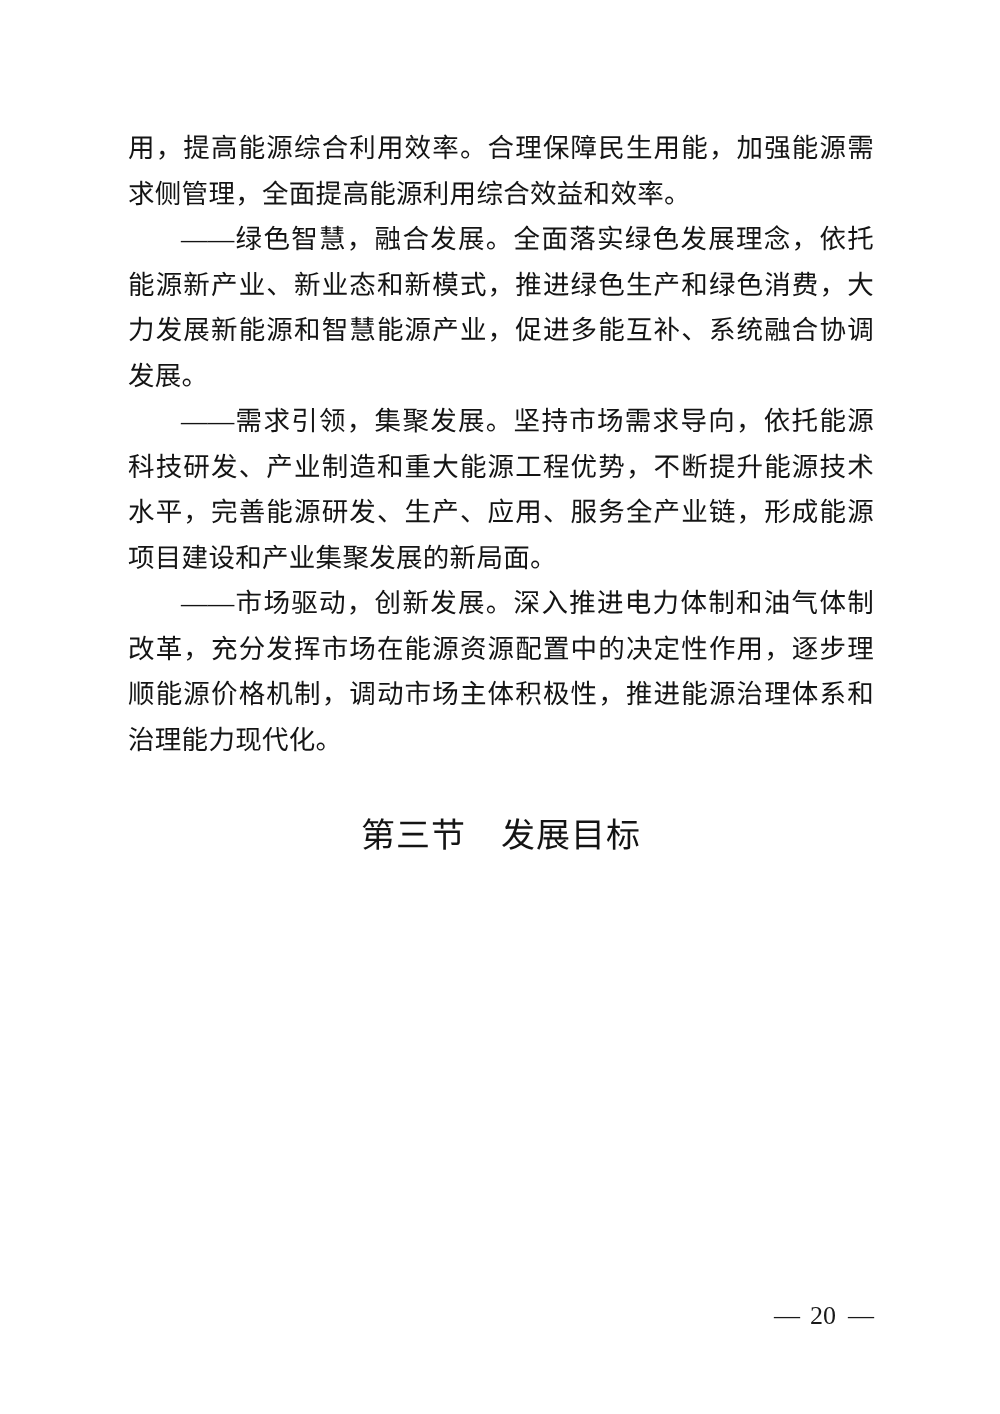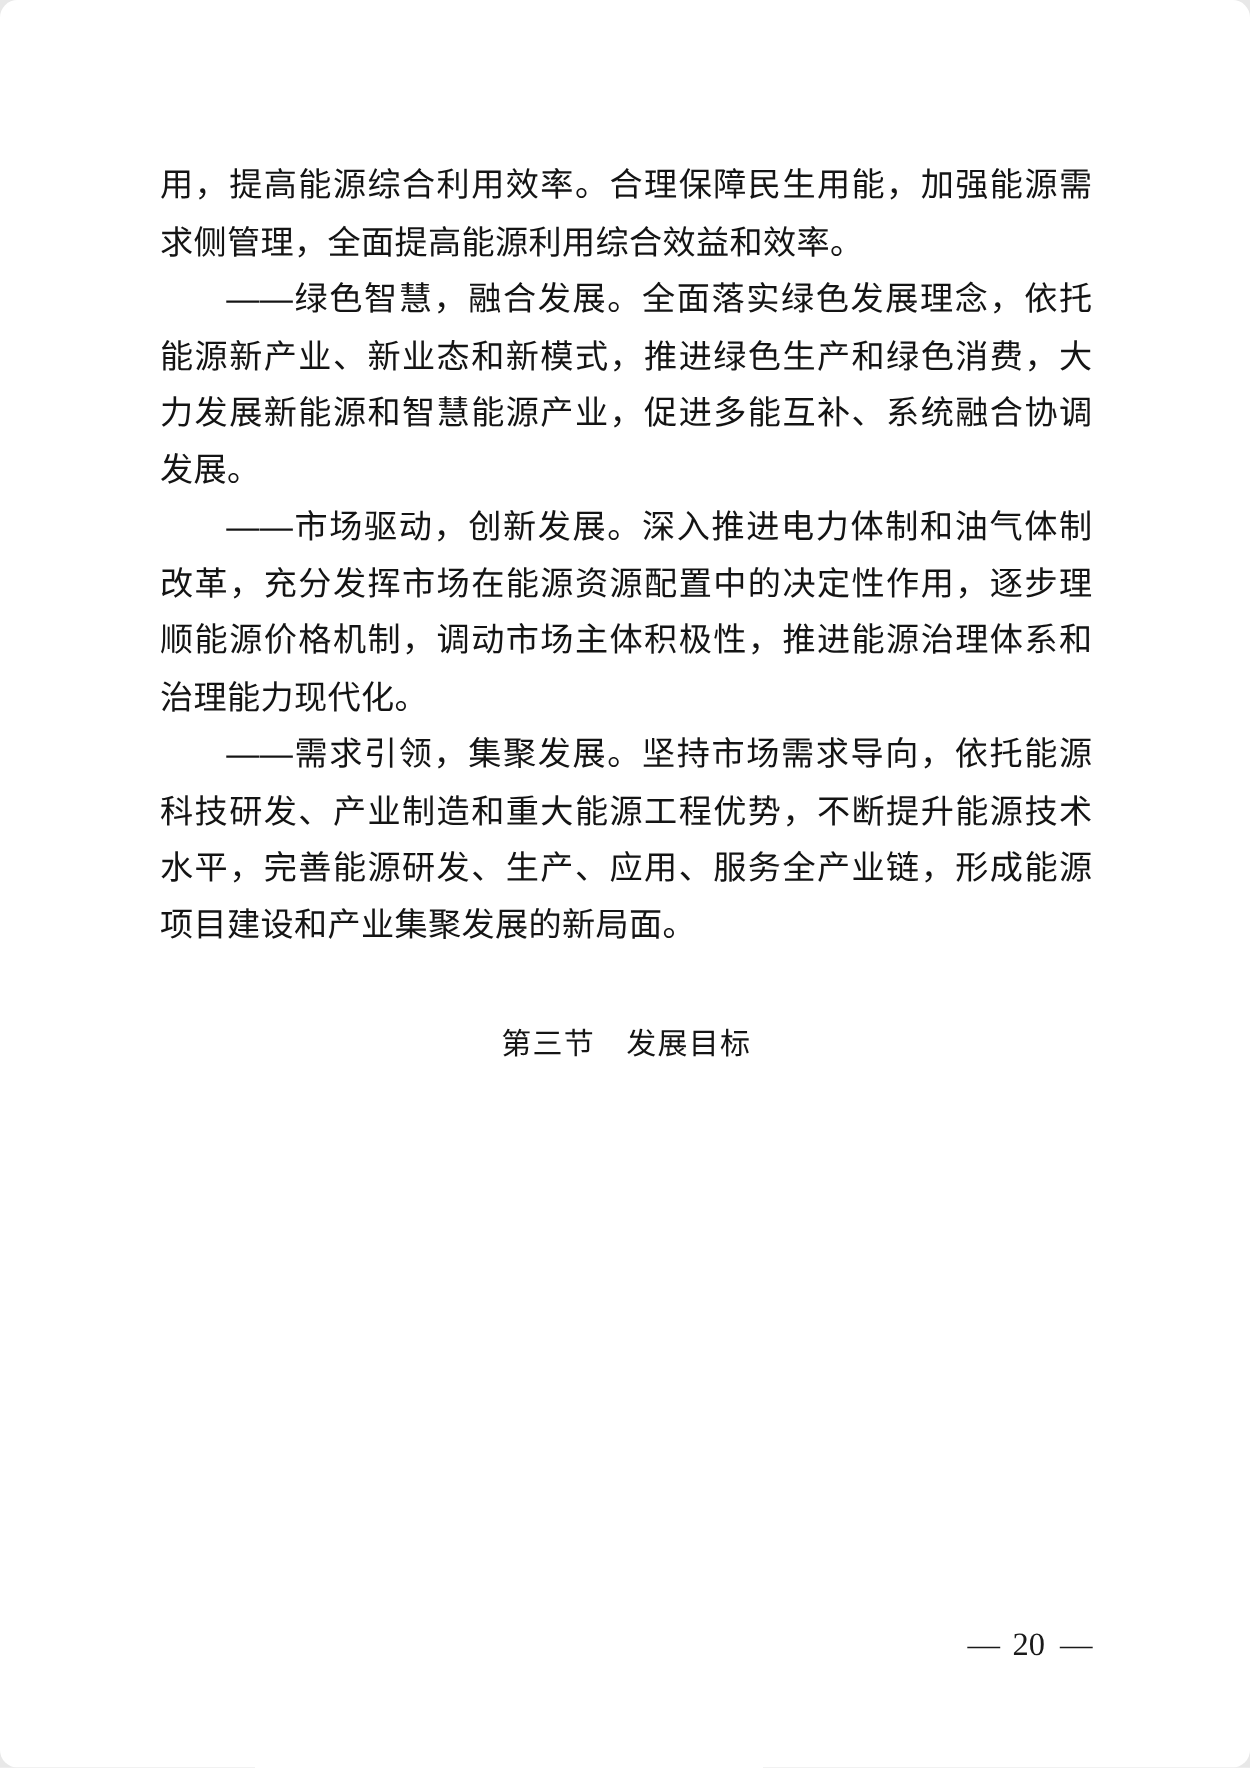--- a/index.html
+++ b/index.html
@@ -9,42 +9,42 @@
   }
   .page {
     position: relative;
     width: 1000px;
     height: 1414px;
     margin: 0 auto;
     background: #ffffff;
     overflow: hidden;
     font-family: "Liberation Sans", "DejaVu Sans", sans-serif;
     color: #141414;
-    border-radius: 14px;
   }
   .text-block {
     position: absolute;
     left: 128px;
     top: 126px;
     width: 746px;
   }
   .text-block p {
     margin: 0;
     font-size: 26.5px;
     line-height: 45.5px;
     text-align: justify;
     text-justify: inter-ideograph;
     letter-spacing: 0.3px;
   }
   .text-block p.indent {
     text-indent: 2em;
+    font-family: Liberation Serif, serif;
   }
   .section-heading {
     margin: 50px 0 52px 0;
-    font-size: 24px;
+    font-size: 34px;
     line-height: 45.5px;
     font-weight: 500;
     text-align: center;
     letter-spacing: 1px;
   }
   .page-footer {
     position: absolute;
     top: 1300px;
     right: 128px;
     font-family: "Liberation Serif", "DejaVu Serif", serif;
@@ -59,22 +59,22 @@
     letter-spacing: -2px;
   }
 </style>
 </head>
 <body>
 
 <main class="page">
   <section class="text-block">
     <p>用，提高能源综合利用效率。合理保障民生用能，加强能源需求侧管理，全面提高能源利用综合效益和效率。</p>
     <p class="indent">——绿色智慧，融合发展。全面落实绿色发展理念，依托能源新产业、新业态和新模式，推进绿色生产和绿色消费，大力发展新能源和智慧能源产业，促进多能互补、系统融合协调发展。</p>
+    <p class="indent">——需求引领，集聚发展。坚持市场需求导向，依托能源科技研发、产业制造和重大能源工程优势，不断提升能源技术水平，完善能源研发、生产、应用、服务全产业链，形成能源项目建设和产业集聚发展的新局面。</p>
     <p class="indent">——市场驱动，创新发展。深入推进电力体制和油气体制改革，充分发挥市场在能源资源配置中的决定性作用，逐步理顺能源价格机制，调动市场主体积极性，推进能源治理体系和治理能力现代化。</p>
-    <p class="indent">——需求引领，集聚发展。坚持市场需求导向，依托能源科技研发、产业制造和重大能源工程优势，不断提升能源技术水平，完善能源研发、生产、应用、服务全产业链，形成能源项目建设和产业集聚发展的新局面。</p>
     <h2 class="section-heading">第三节　发展目标</h2>
   </section>
 
   <footer class="page-footer">
     <span class="dash">—</span>
     <span>20</span>
     <span class="dash">—</span>
   </footer>
 </main>
 

